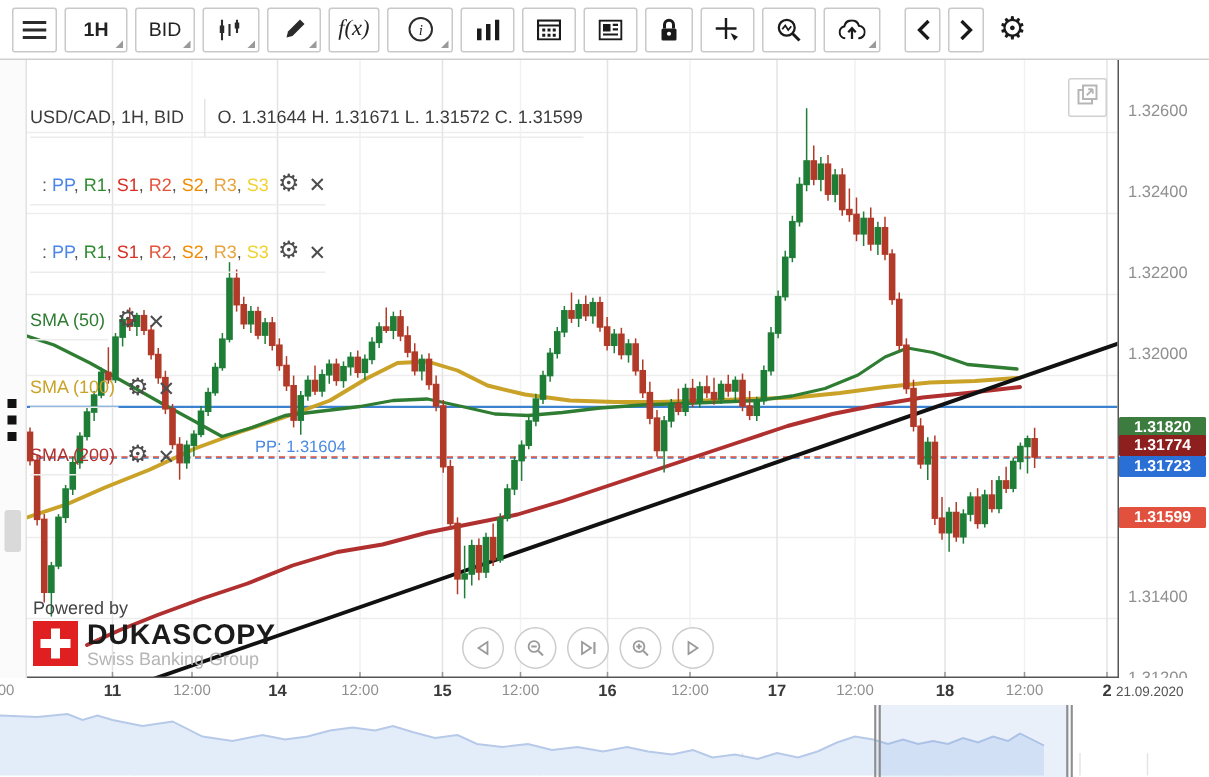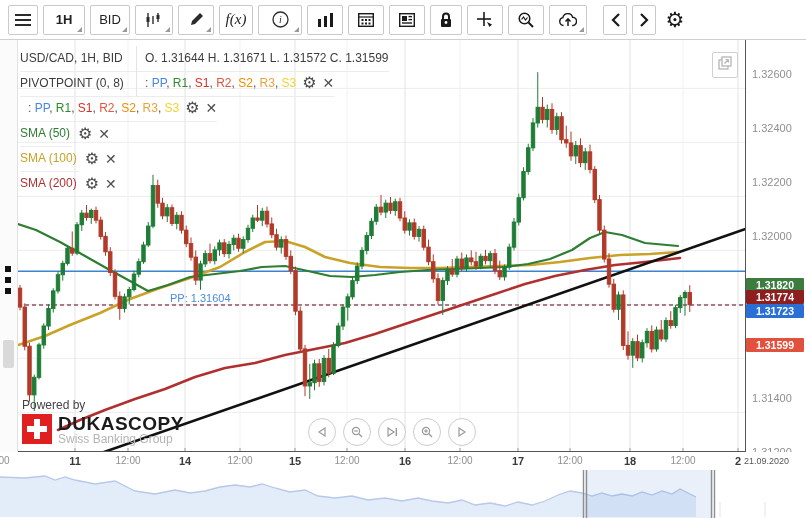--- a/index.html
+++ b/index.html
@@ -24,21 +24,21 @@
   .grip{position:absolute;left:5px;width:6px;height:6px;background:#111;}
   #strip-block{position:absolute;left:3px;top:300px;width:11px;height:28px;background:#d9d9d9;border-radius:2px;}
   #plot{position:absolute;left:18px;top:0;}
   #axis-corner-v{position:absolute;left:745px;top:0;width:1px;height:412px;background:#555;}
   #axis-corner-h{position:absolute;left:18px;top:411px;width:728px;height:1px;background:#555;}
   .pricetick{position:absolute;left:752px;font-size:11px;color:#8f8f8f;transform:translateY(-6px);}
   .tag{position:absolute;left:746px;width:58px;height:14px;line-height:14px;font-size:10.5px;font-weight:bold;
        color:#fff;text-align:center;transform:translateY(-7px);border-radius:1px;}
   
   #legend{position:absolute;left:20px;top:6px;font-size:12px;color:#3c3c3c;}
-  .lrow{display:flex;align-items:center;height:25px;}
+  .lrow{display:flex;align-items:center;height:25px;margin-top:20px;}
   .ltitle{width:116px;border-right:1px solid #e4e4e4;border-bottom:1px solid #ececec;height:100%;
           display:flex;align-items:center;}
   .ltitle.noborder{border-right:none;}
   .lvals{display:flex;align-items:center;padding-left:8px;border-bottom:1px solid #ececec;height:100%;}
   .mini-btn{font-size:14px;color:#4d4d4d;margin-left:6px;cursor:pointer;line-height:1;}
   .gearg{font-size:16px;}
   
   #powered{position:absolute;left:22px;top:358px;}
   #powered-text{font-size:12px;color:#444;}
   #brandrow{display:flex;align-items:flex-start;margin-top:2px;}
@@ -566,21 +566,20 @@
         <div class="tag" style="top: 271.19px; background: rgb(42, 111, 214);">1.31723</div>
         <div class="tag" style="top: 304.67px; background: rgb(226, 81, 61);">1.31599</div>
       </div>
 
     <div id="legend">
       <div class="lrow">
         <div class="ltitle">USD/CAD, 1H, BID</div>
         <div class="lvals">O. 1.31644 H. 1.31671 L. 1.31572 C. 1.31599</div>
       </div>
       <div class="lrow">
-        <div class="ltitle">PIVOTPOINT (0, 8)</div>
         <div class="lvals">
           <span id="pivot-levels-1"><span style="color: rgb(85, 85, 85);">: </span><span style="color: rgb(74, 134, 232);">PP</span><span style="color: rgb(85, 85, 85);">, </span><span style="color: rgb(46, 139, 46);">R1</span><span style="color: rgb(85, 85, 85);">, </span><span style="color: rgb(217, 48, 37);">S1</span><span style="color: rgb(85, 85, 85);">, </span><span style="color: rgb(226, 84, 58);">R2</span><span style="color: rgb(85, 85, 85);">, </span><span style="color: rgb(240, 140, 0);">S2</span><span style="color: rgb(85, 85, 85);">, </span><span style="color: rgb(232, 163, 61);">R3</span><span style="color: rgb(85, 85, 85);">, </span><span style="color: rgb(242, 210, 48);">S3</span></span>
           <span class="mini-btn gearg">⚙</span>
           <span class="mini-btn">✕</span>
         </div>
       </div>
       <div class="lrow">
         <div class="lvals">
           <span id="pivot-levels-2"><span style="color: rgb(85, 85, 85);">: </span><span style="color: rgb(74, 134, 232);">PP</span><span style="color: rgb(85, 85, 85);">, </span><span style="color: rgb(46, 139, 46);">R1</span><span style="color: rgb(85, 85, 85);">, </span><span style="color: rgb(217, 48, 37);">S1</span><span style="color: rgb(85, 85, 85);">, </span><span style="color: rgb(226, 84, 58);">R2</span><span style="color: rgb(85, 85, 85);">, </span><span style="color: rgb(240, 140, 0);">S2</span><span style="color: rgb(85, 85, 85);">, </span><span style="color: rgb(232, 163, 61);">R3</span><span style="color: rgb(85, 85, 85);">, </span><span style="color: rgb(242, 210, 48);">S3</span></span>
           <span class="mini-btn gearg">⚙</span>

